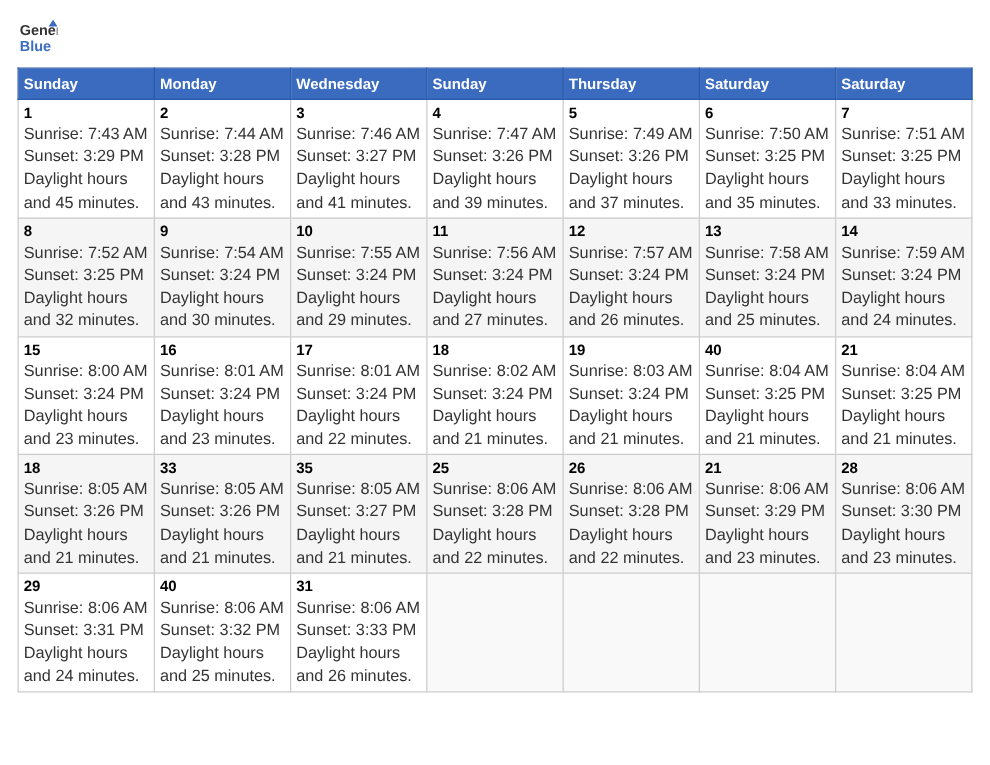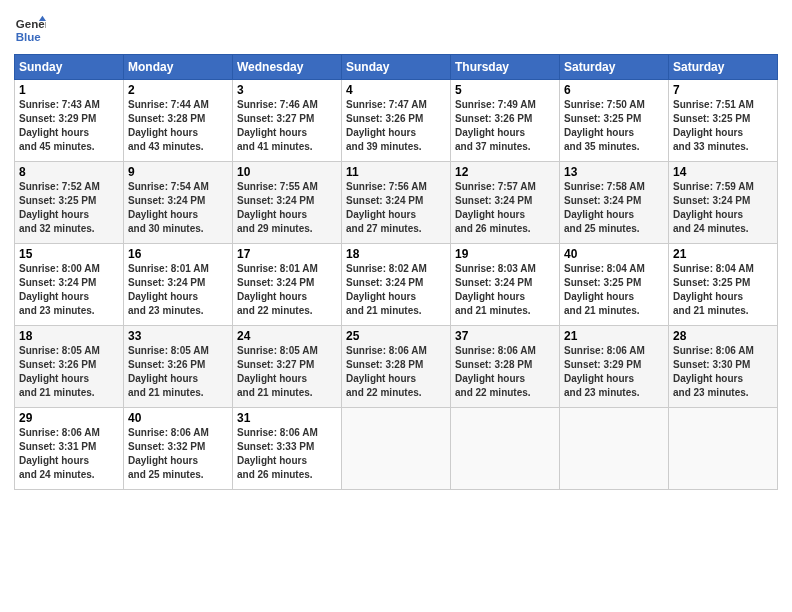--- a/index.html
+++ b/index.html
@@ -70,24 +70,23 @@
     .calendar tbody tr:nth-child(even) td {
       background: #f5f5f5;
     }
     .day-num {
       font-size: 12px;
       font-weight: bold;
       display: block;
       margin-bottom: 1px;
     }
     .day-detail {
-      font-size: 10px;
+      font-size: 13px;
       color: #333;
       line-height: 1.4;
-      font-weight: bold;
     }
     .empty-cell {
       background: #f9f9f9 !important;
     }
   </style>
 </head>
 <body>
 
 <div class="page">
   <div class="header">
@@ -210,29 +209,29 @@
         <tr>
           <td>
             <span class="day-num">18</span>
             <div class="day-detail">Sunrise: 8:05 AM<br>Sunset: 3:26 PM<br>Daylight hours<br>and 21 minutes.</div>
           </td>
           <td>
             <span class="day-num">33</span>
             <div class="day-detail">Sunrise: 8:05 AM<br>Sunset: 3:26 PM<br>Daylight hours<br>and 21 minutes.</div>
           </td>
           <td>
-            <span class="day-num">24</span>
+            <span class="day-num">35</span>
             <div class="day-detail">Sunrise: 8:05 AM<br>Sunset: 3:27 PM<br>Daylight hours<br>and 21 minutes.</div>
           </td>
           <td>
             <span class="day-num">25</span>
             <div class="day-detail">Sunrise: 8:06 AM<br>Sunset: 3:28 PM<br>Daylight hours<br>and 22 minutes.</div>
           </td>
           <td>
-            <span class="day-num">37</span>
+            <span class="day-num">26</span>
             <div class="day-detail">Sunrise: 8:06 AM<br>Sunset: 3:28 PM<br>Daylight hours<br>and 22 minutes.</div>
           </td>
           <td>
             <span class="day-num">21</span>
             <div class="day-detail">Sunrise: 8:06 AM<br>Sunset: 3:29 PM<br>Daylight hours<br>and 23 minutes.</div>
           </td>
           <td>
             <span class="day-num">28</span>
             <div class="day-detail">Sunrise: 8:06 AM<br>Sunset: 3:30 PM<br>Daylight hours<br>and 23 minutes.</div>
           </td>

